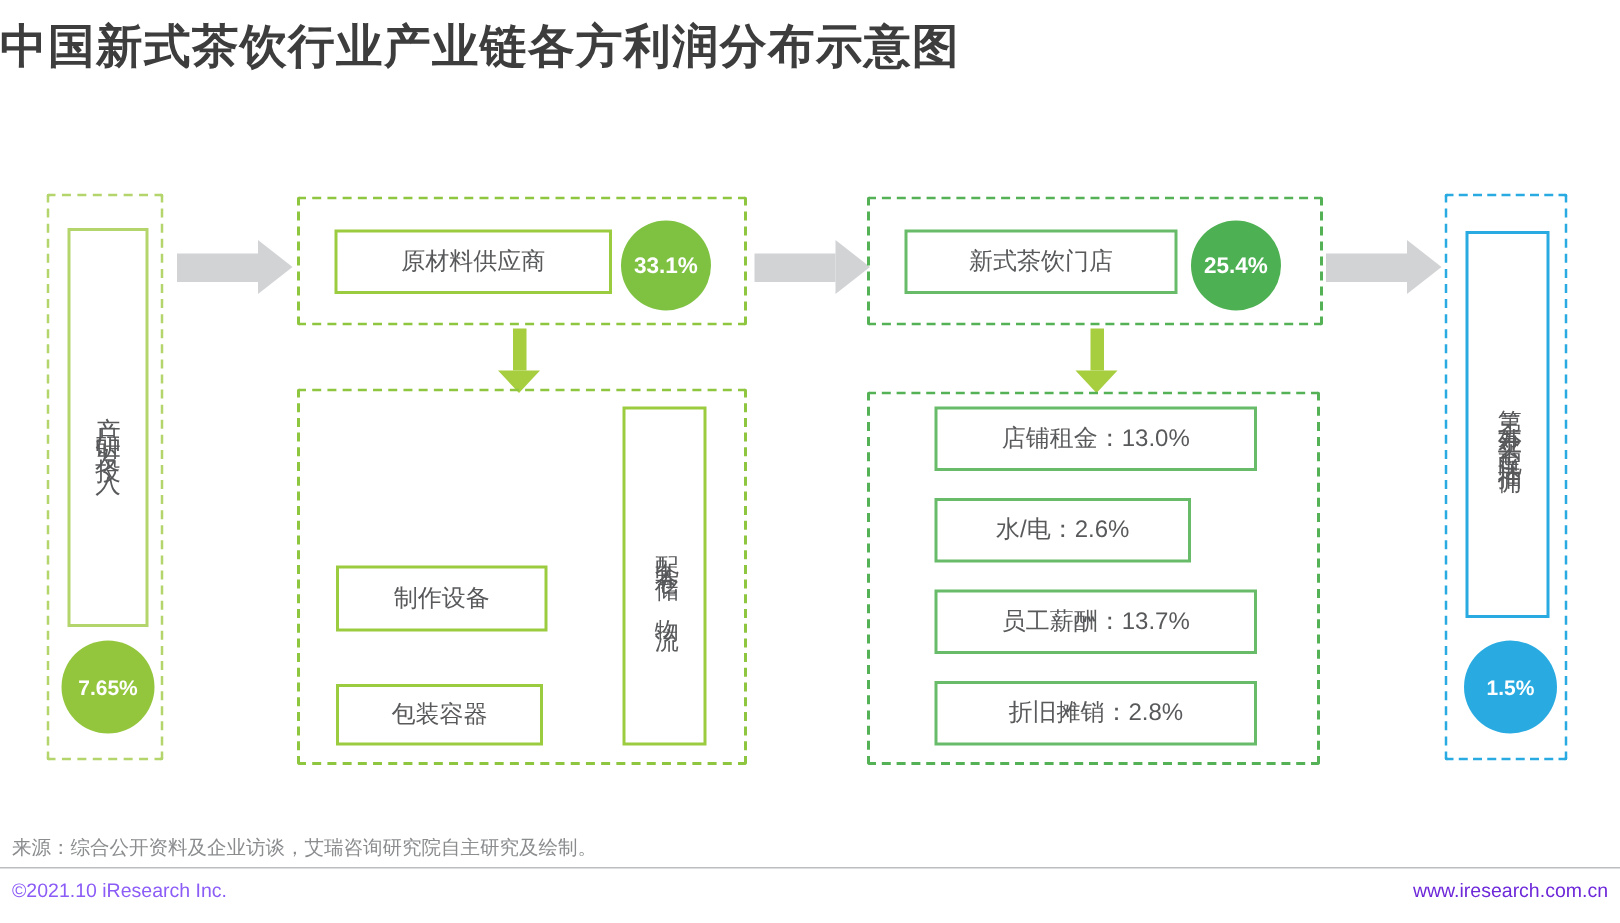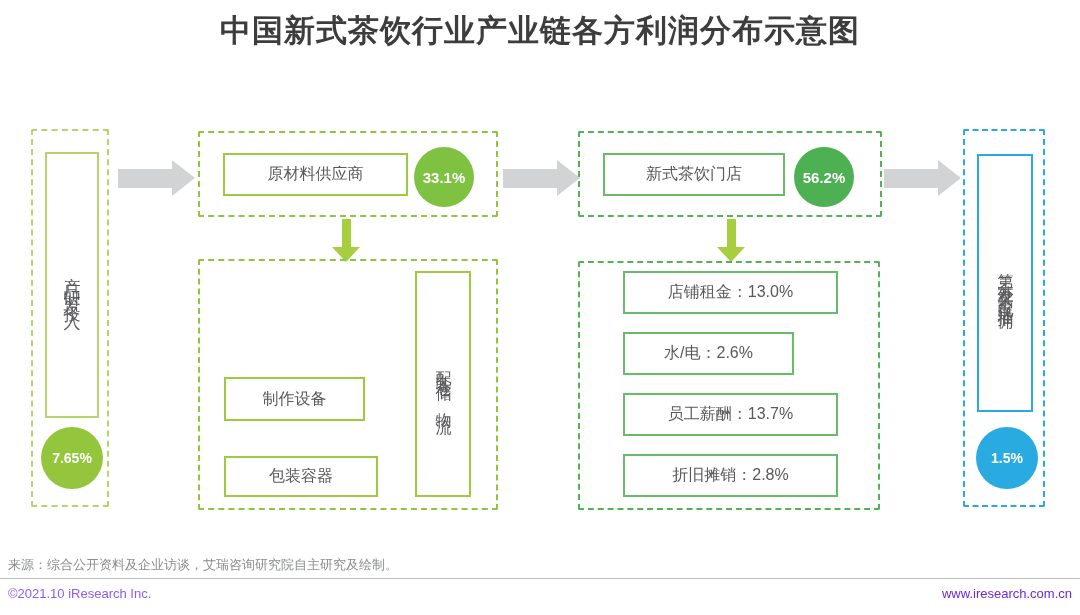--- a/index.html
+++ b/index.html
@@ -1,18 +1,18 @@
 <!DOCTYPE html>
 <html><head>
 <meta charset="utf-8">
 <style>
   html,body{margin:0;padding:0;background:#fff;}
   .page{position:relative;width:1080px;height:615px;background:#fff;overflow:hidden;
         font-family:"Liberation Sans","DejaVu Sans",sans-serif;color:#58595b;}
-  .title{position:absolute;top:10px;left:0;width:100%;text-align:center;
+  .title{position:absolute;top:10px;left:0;width:100%;
          font-size:31px;font-weight:bold;color:#3d3d3d;letter-spacing:1px;}
   .dashed-box{position:absolute;border:2px dashed #9bcb3f;border-radius:2px;box-sizing:border-box;}
   .solid-box{position:absolute;border:2px solid #eab308;box-sizing:border-box;background:#fff;
              display:flex;align-items:center;justify-content:center;text-align:center;
              font-size:16px;color:#58595b;}
   .circle{position:absolute;border-radius:50%;display:flex;align-items:center;justify-content:center;
           color:#fff;font-weight:bold;font-size:15px;}
   .vtext{writing-mode:vertical-rl;text-orientation:upright;letter-spacing:6px;font-size:16px;}
   
   .c1-dash{border-color:#b3d56b;}
@@ -66,37 +66,37 @@
 
   <div class="d-arrow" style="left:332px;top:219px;width:28px;">
     <div class="d-arrow-body"></div>
     <div class="d-arrow-head"></div>
   </div>
 
   <div class="dashed-box c2-dash" style="left:198px;top:259px;width:300px;height:251px;"></div>
   <div class="solid-box c2-solid" style="left:224px;top:377px;width:141px;height:44px;">
     <span>制作设备</span>
   </div>
-  <div class="solid-box c2-solid" style="left:224px;top:456px;width:154px;height:41px;">
+  <div class="solid-box c2-solid" style="left:224px;top:456px;width:138px;height:41px;">
     <span>包装容器</span>
   </div>
   <div class="solid-box c2-solid" style="left:415px;top:271px;width:56px;height:226px;">
     <span class="vtext" style="letter-spacing:5px;">配套仓储/物流</span>
   </div>
 
   <div class="h-arrow" style="left:503px;top:160px;">
     <div class="h-arrow-body"></div>
     <div class="h-arrow-head"></div>
   </div>
 
   <div class="dashed-box c3-dash" style="left:578px;top:131px;width:304px;height:86px;"></div>
   <div class="solid-box c3-solid" style="left:603px;top:153px;width:182px;height:43px;">
     <span>新式茶饮门店</span>
   </div>
-  <div class="circle" style="left:794px;top:147px;width:60px;height:60px;background:#4db052;">56.2%</div>
+  <div class="circle" style="left:794px;top:147px;width:60px;height:60px;background:#4db052;">25.4%</div>
 
   <div class="d-arrow" style="left:717px;top:219px;width:28px;">
     <div class="d-arrow-body"></div>
     <div class="d-arrow-head"></div>
   </div>
 
   <div class="dashed-box c3-dash" style="left:578px;top:261px;width:302px;height:249px;"></div>
   <div class="solid-box c3-solid" style="left:623px;top:271px;width:215px;height:43px;">
     <span>店铺租金：13.0%</span>
   </div>

